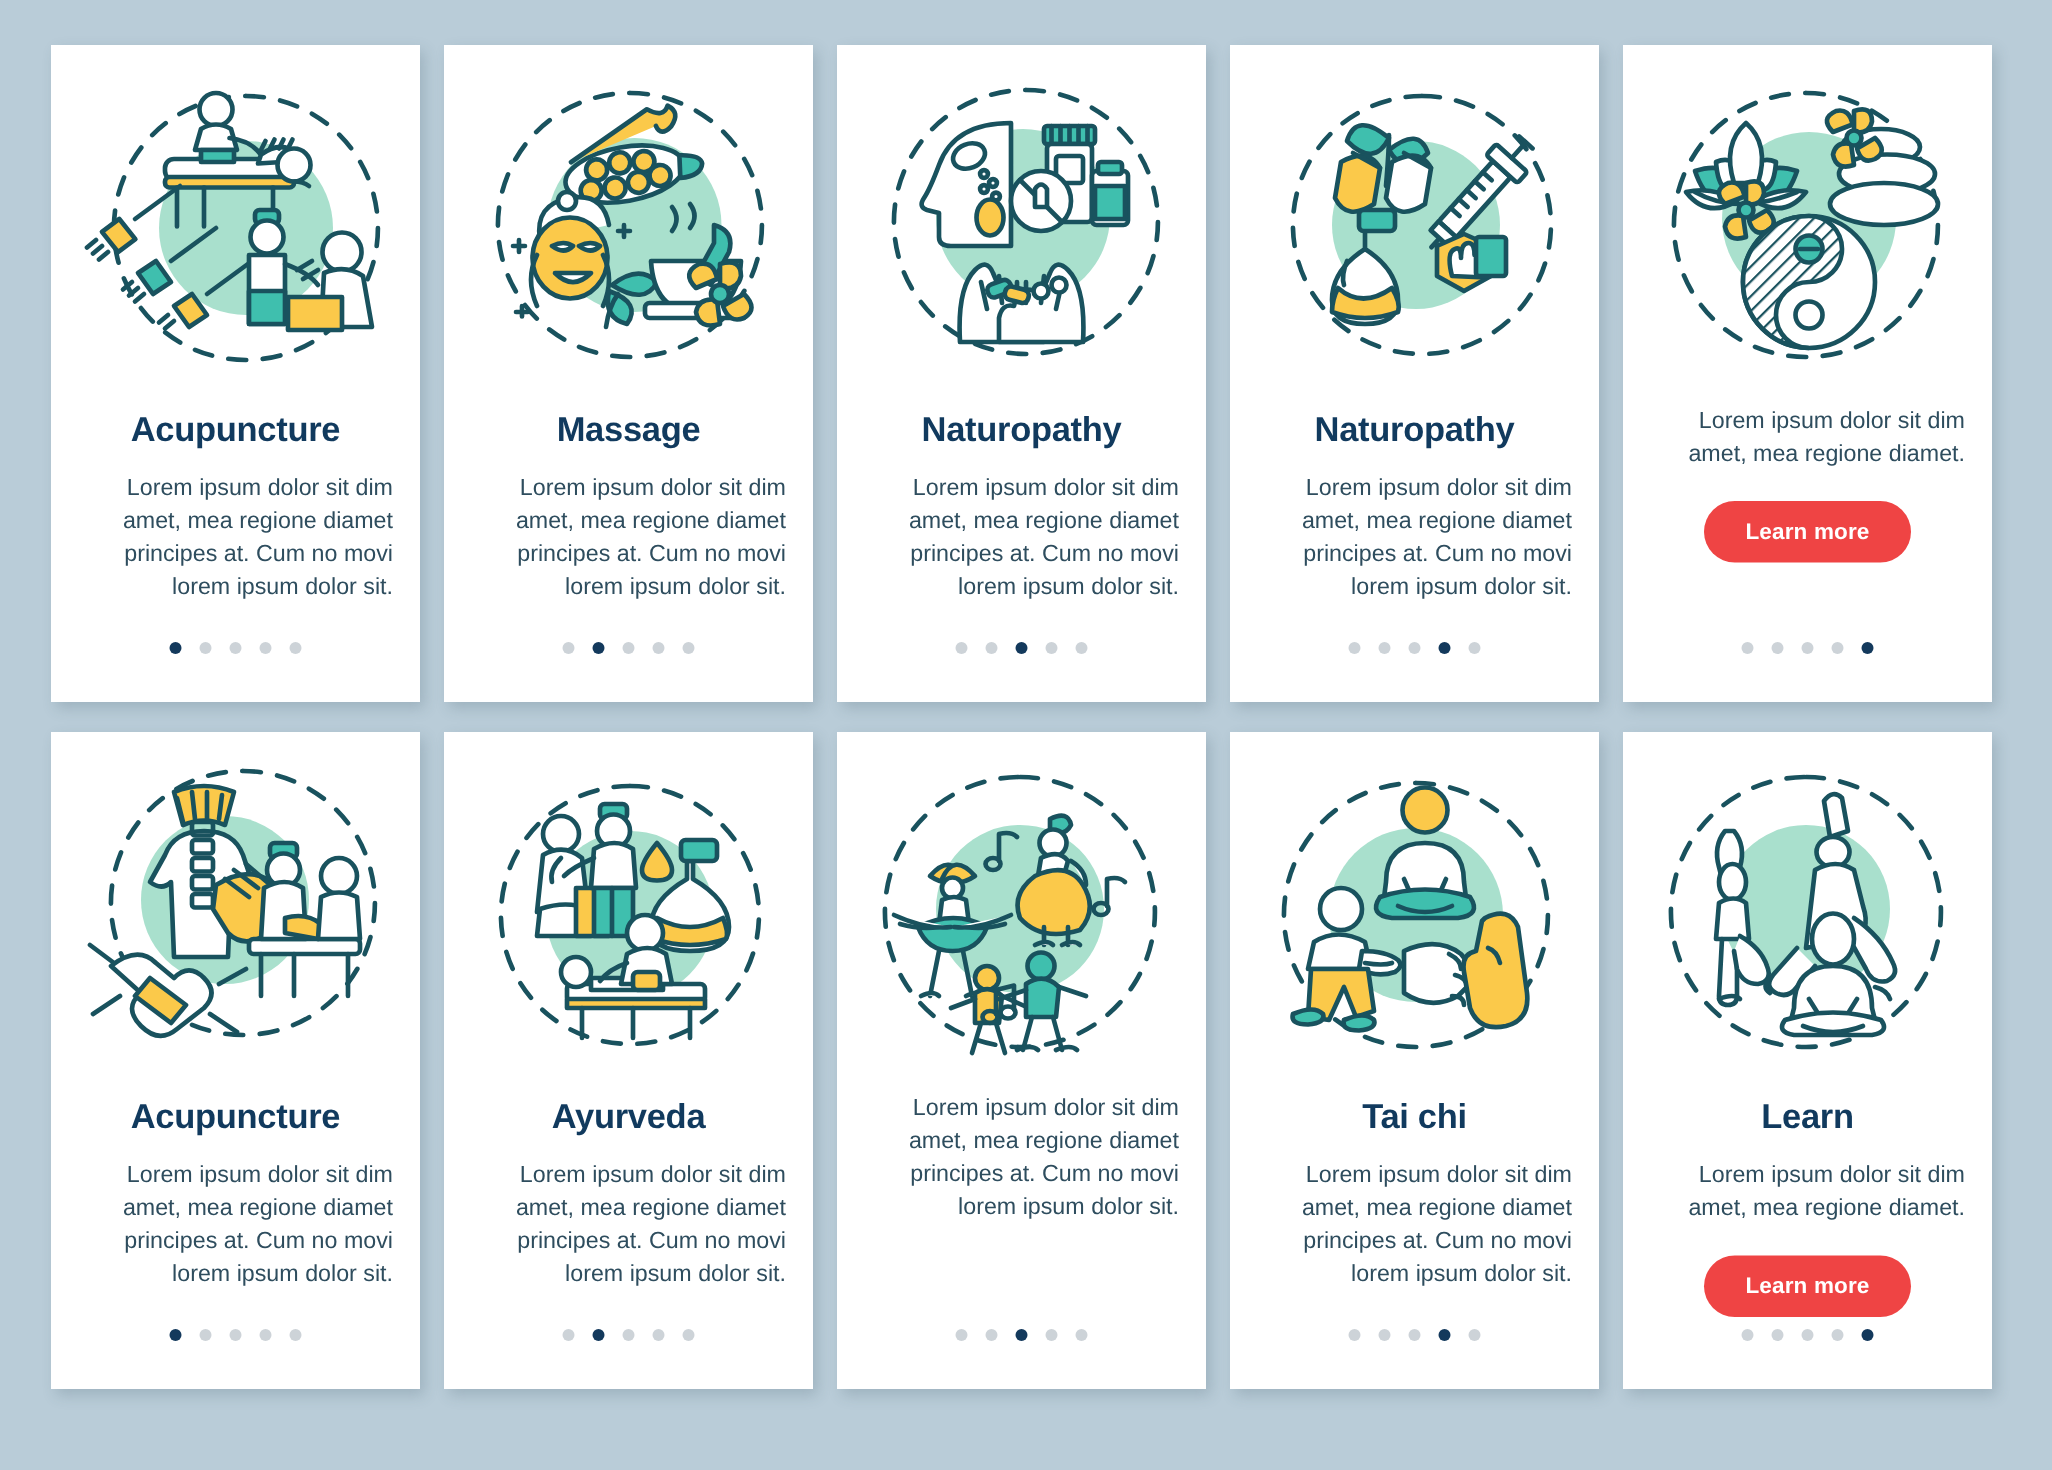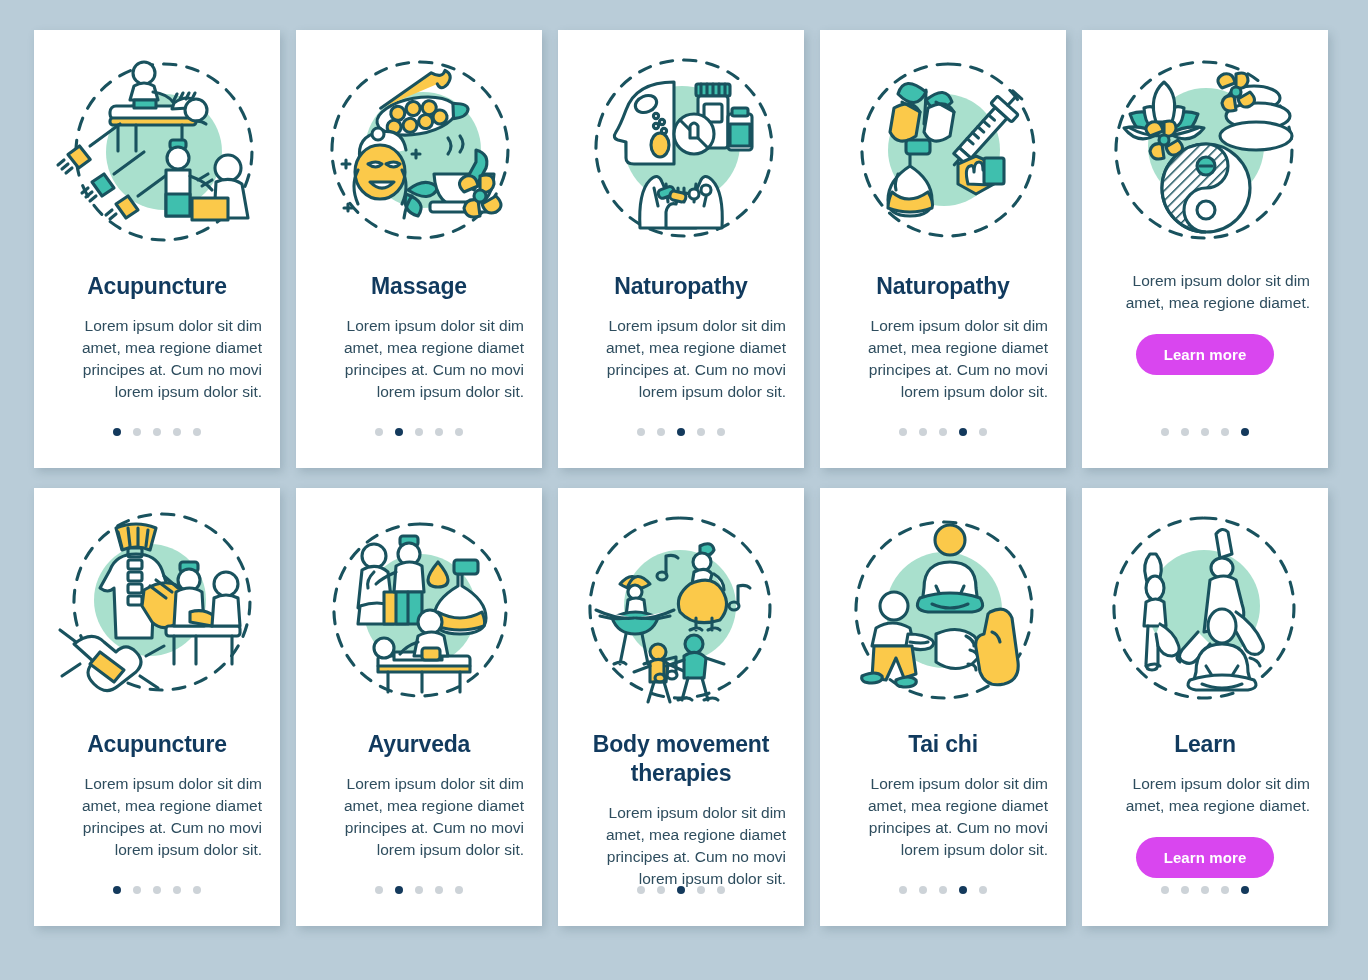--- a/index.html
+++ b/index.html
@@ -63,21 +63,21 @@
     color: #2e4d5e;
     font-size: 15.5px;
     line-height: 22px;
     text-align: right;
     margin-top: 14px;
     max-width: 210px;
   }
 
   .learn-btn {
     margin-top: 20px;
-    background: #d946ef;
+    background: #ef4444;
     color: #ffffff;
     font-weight: bold;
     font-size: 15px;
     border: none;
     border-radius: 22px;
     padding: 12px 28px;
     cursor: pointer;
     font-family: "Liberation Sans", sans-serif;
     letter-spacing: 0.1px;
   }
@@ -508,21 +508,20 @@
 
           <path class="ln" d="M96 74 v-18 q8-2 12 2"></path>
           <ellipse class="ln" cx="92" cy="76" rx="5" ry="4"></ellipse>
           <path class="ln" d="M168 104 v-18 q8-2 12 2"></path>
           <ellipse class="ln" cx="164" cy="106" rx="5" ry="4"></ellipse>
           <path class="ln" d="M94 176 v-16 l12-3 v16"></path>
           <ellipse class="ln" cx="90" cy="178" rx="5" ry="4"></ellipse>
           <ellipse class="ln" cx="102" cy="175" rx="5" ry="4"></ellipse>
         </svg>
       </div>
-      <div class="card-title">Body movement therapies</div>
       <div class="card-desc">Lorem ipsum dolor sit dim amet, mea regione diamet principes at. Cum no movi lorem ipsum dolor sit.</div>
       <div class="dots">
         <span class="dot"></span>
         <span class="dot"></span>
         <span class="dot active"></span>
         <span class="dot"></span>
         <span class="dot"></span>
       </div>
     </div>
 

